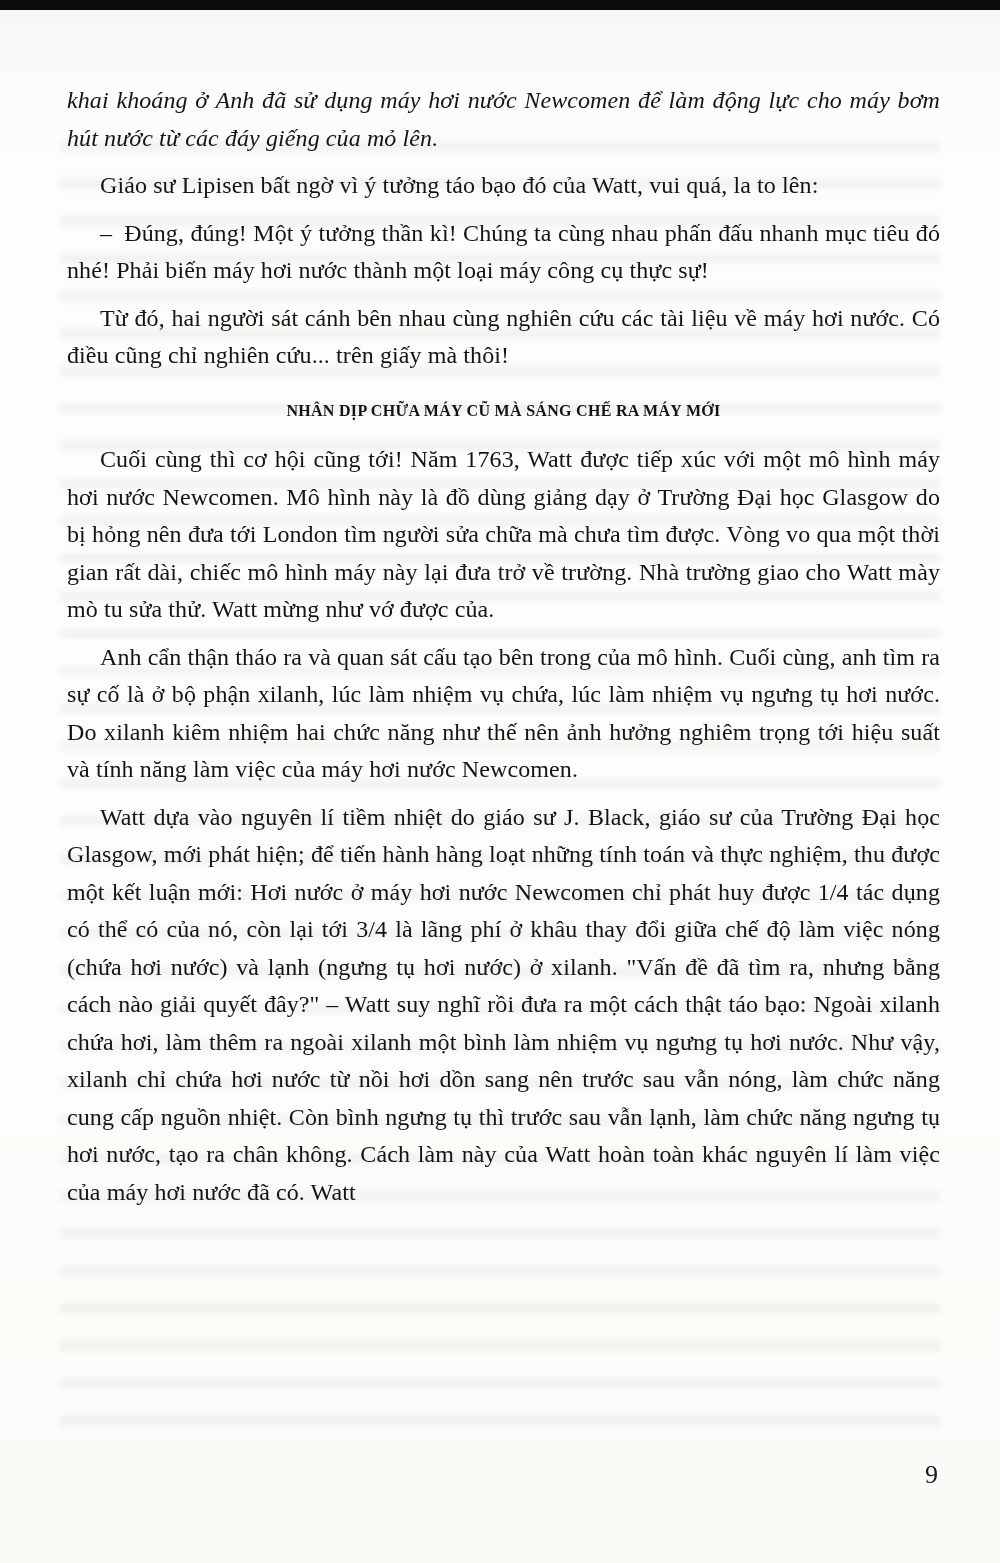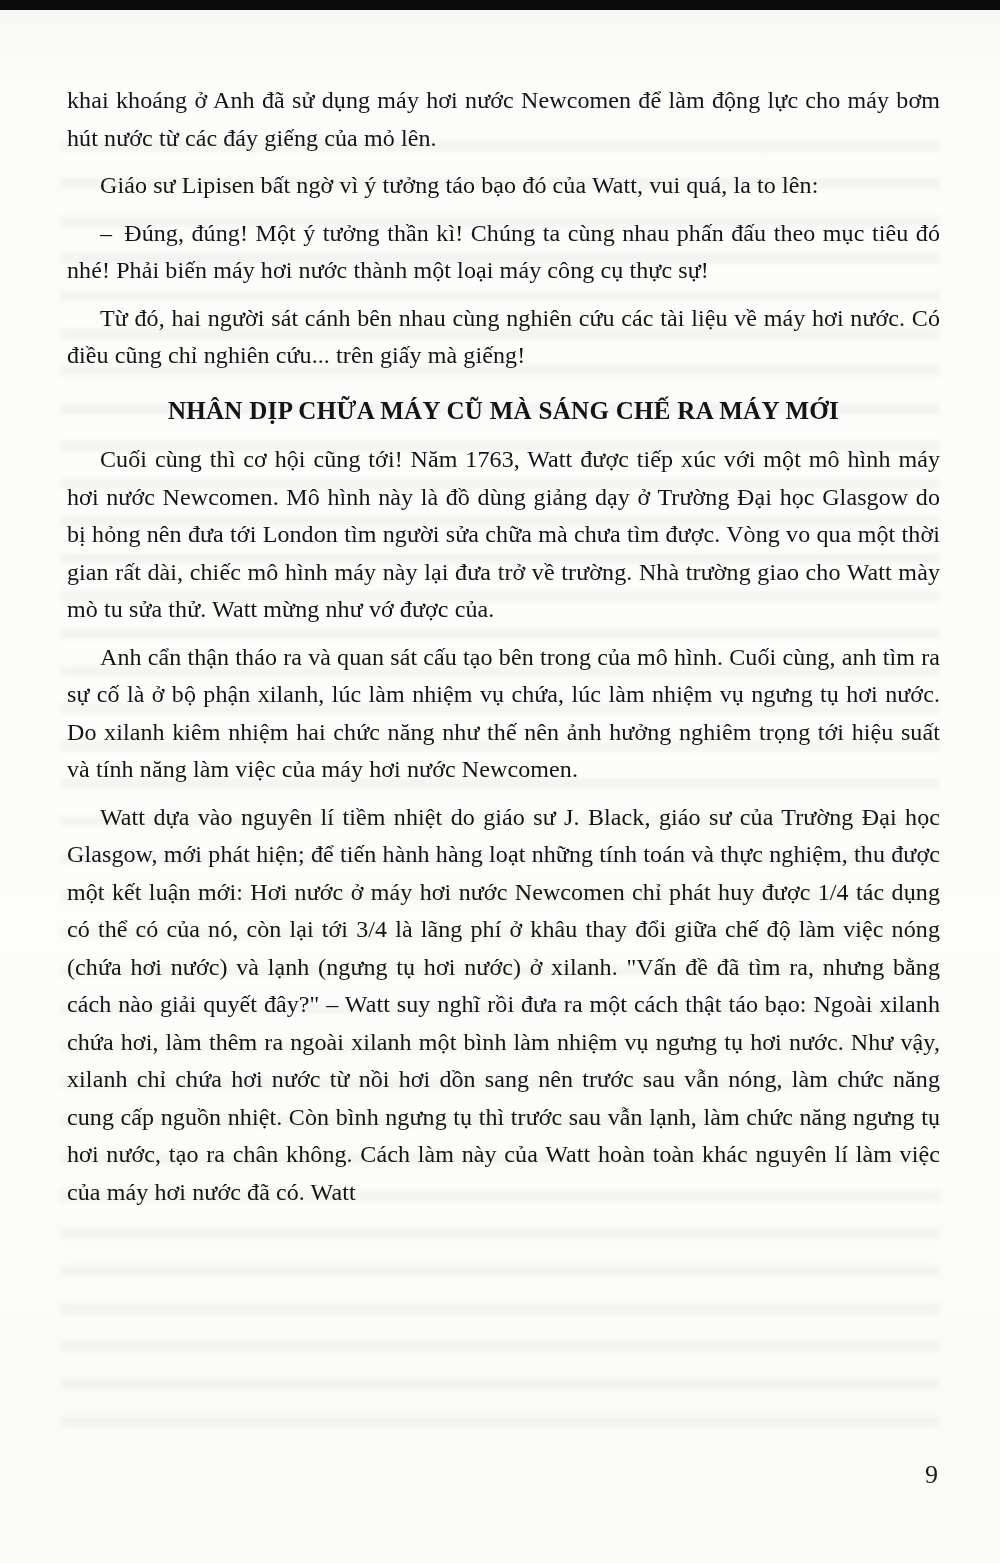--- a/index.html
+++ b/index.html
@@ -52,23 +52,24 @@
     line-height: 37.5px;
     text-align: justify;
     letter-spacing: 0.1px;
   }
   .para {
     margin: 0 0 10px 0;
     text-indent: 33px;
   }
   .para.no-indent {
     text-indent: 0;
+    font-style: italic;
   }
   .heading {
-    font-size: 25px;
+    font-size: 16px;
     font-weight: bold;
     text-align: center;
     text-indent: 0;
     letter-spacing: 0.3px;
     margin: 17px 0 12px 0;
   }
   .page-number {
     position: absolute;
     top: 1460px;
     right: 62px;
@@ -81,22 +82,22 @@
 <body>
 
 <div class="page">
 
   <div class="scan-bar"></div>
   <div class="bleedthrough"></div>
 
   <main class="text-block">
     <p class="para no-indent">khai khoáng ở Anh đã sử dụng máy hơi nước Newcomen để làm động lực cho máy bơm hút nước từ các đáy giếng của mỏ lên.</p>
     <p class="para">Giáo sư Lipisen bất ngờ vì ý tưởng táo bạo đó của Watt, vui quá, la to lên:</p>
-    <p class="para">– Đúng, đúng! Một ý tưởng thần kì! Chúng ta cùng nhau phấn đấu theo mục tiêu đó nhé! Phải biến máy hơi nước thành một loại máy công cụ thực sự!</p>
-    <p class="para">Từ đó, hai người sát cánh bên nhau cùng nghiên cứu các tài liệu về máy hơi nước. Có điều cũng chỉ nghiên cứu... trên giấy mà giếng!</p>
+    <p class="para">– Đúng, đúng! Một ý tưởng thần kì! Chúng ta cùng nhau phấn đấu nhanh mục tiêu đó nhé! Phải biến máy hơi nước thành một loại máy công cụ thực sự!</p>
+    <p class="para">Từ đó, hai người sát cánh bên nhau cùng nghiên cứu các tài liệu về máy hơi nước. Có điều cũng chỉ nghiên cứu... trên giấy mà thôi!</p>
 
     <h2 class="heading">NHÂN DỊP CHỮA MÁY CŨ MÀ SÁNG CHẾ RA MÁY MỚI</h2>
 
     <p class="para">Cuối cùng thì cơ hội cũng tới! Năm 1763, Watt được tiếp xúc với một mô hình máy hơi nước Newcomen. Mô hình này là đồ dùng giảng dạy ở Trường Đại học Glasgow do bị hỏng nên đưa tới London tìm người sửa chữa mà chưa tìm được. Vòng vo qua một thời gian rất dài, chiếc mô hình máy này lại đưa trở về trường. Nhà trường giao cho Watt mày mò tu sửa thử. Watt mừng như vớ được của.</p>
     <p class="para">Anh cẩn thận tháo ra và quan sát cấu tạo bên trong của mô hình. Cuối cùng, anh tìm ra sự cố là ở bộ phận xilanh, lúc làm nhiệm vụ chứa, lúc làm nhiệm vụ ngưng tụ hơi nước. Do xilanh kiêm nhiệm hai chức năng như thế nên ảnh hưởng nghiêm trọng tới hiệu suất và tính năng làm việc của máy hơi nước Newcomen.</p>
     <p class="para">Watt dựa vào nguyên lí tiềm nhiệt do giáo sư J. Black, giáo sư của Trường Đại học Glasgow, mới phát hiện; để tiến hành hàng loạt những tính toán và thực nghiệm, thu được một kết luận mới: Hơi nước ở máy hơi nước Newcomen chỉ phát huy được 1/4 tác dụng có thể có của nó, còn lại tới 3/4 là lãng phí ở khâu thay đổi giữa chế độ làm việc nóng (chứa hơi nước) và lạnh (ngưng tụ hơi nước) ở xilanh. "Vấn đề đã tìm ra, nhưng bằng cách nào giải quyết đây?" – Watt suy nghĩ rồi đưa ra một cách thật táo bạo: Ngoài xilanh chứa hơi, làm thêm ra ngoài xilanh một bình làm nhiệm vụ ngưng tụ hơi nước. Như vậy, xilanh chỉ chứa hơi nước từ nồi hơi dồn sang nên trước sau vẫn nóng, làm chức năng cung cấp nguồn nhiệt. Còn bình ngưng tụ thì trước sau vẫn lạnh, làm chức năng ngưng tụ hơi nước, tạo ra chân không. Cách làm này của Watt hoàn toàn khác nguyên lí làm việc của máy hơi nước đã có. Watt</p>
   </main>
 
   <div class="page-number">9</div>
 

